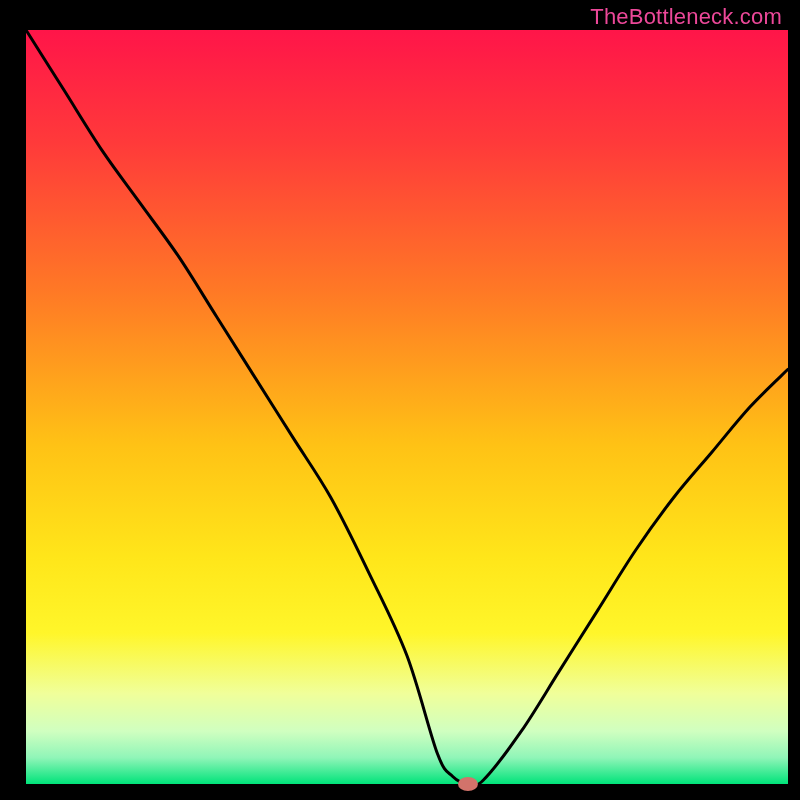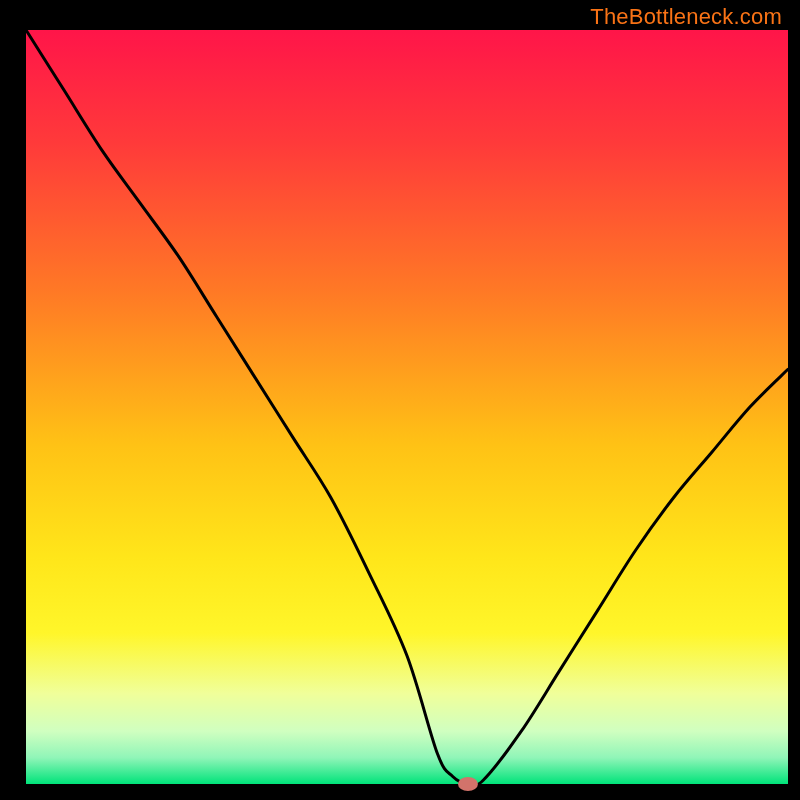--- a/index.html
+++ b/index.html
@@ -14,21 +14,21 @@
   .frame {
     position: relative;
     width: 800px;
     height: 800px;
     background: #000;
   }
   .watermark {
     position: absolute;
     top: 4px;
     right: 18px;
-    color: #f97316;
+    color: #ec4899;
     font-size: 22px;
     letter-spacing: 0.2px;
     z-index: 5;
   }
   svg.chart {
     position: absolute;
     top: 0;
     left: 0;
   }
 </style>

